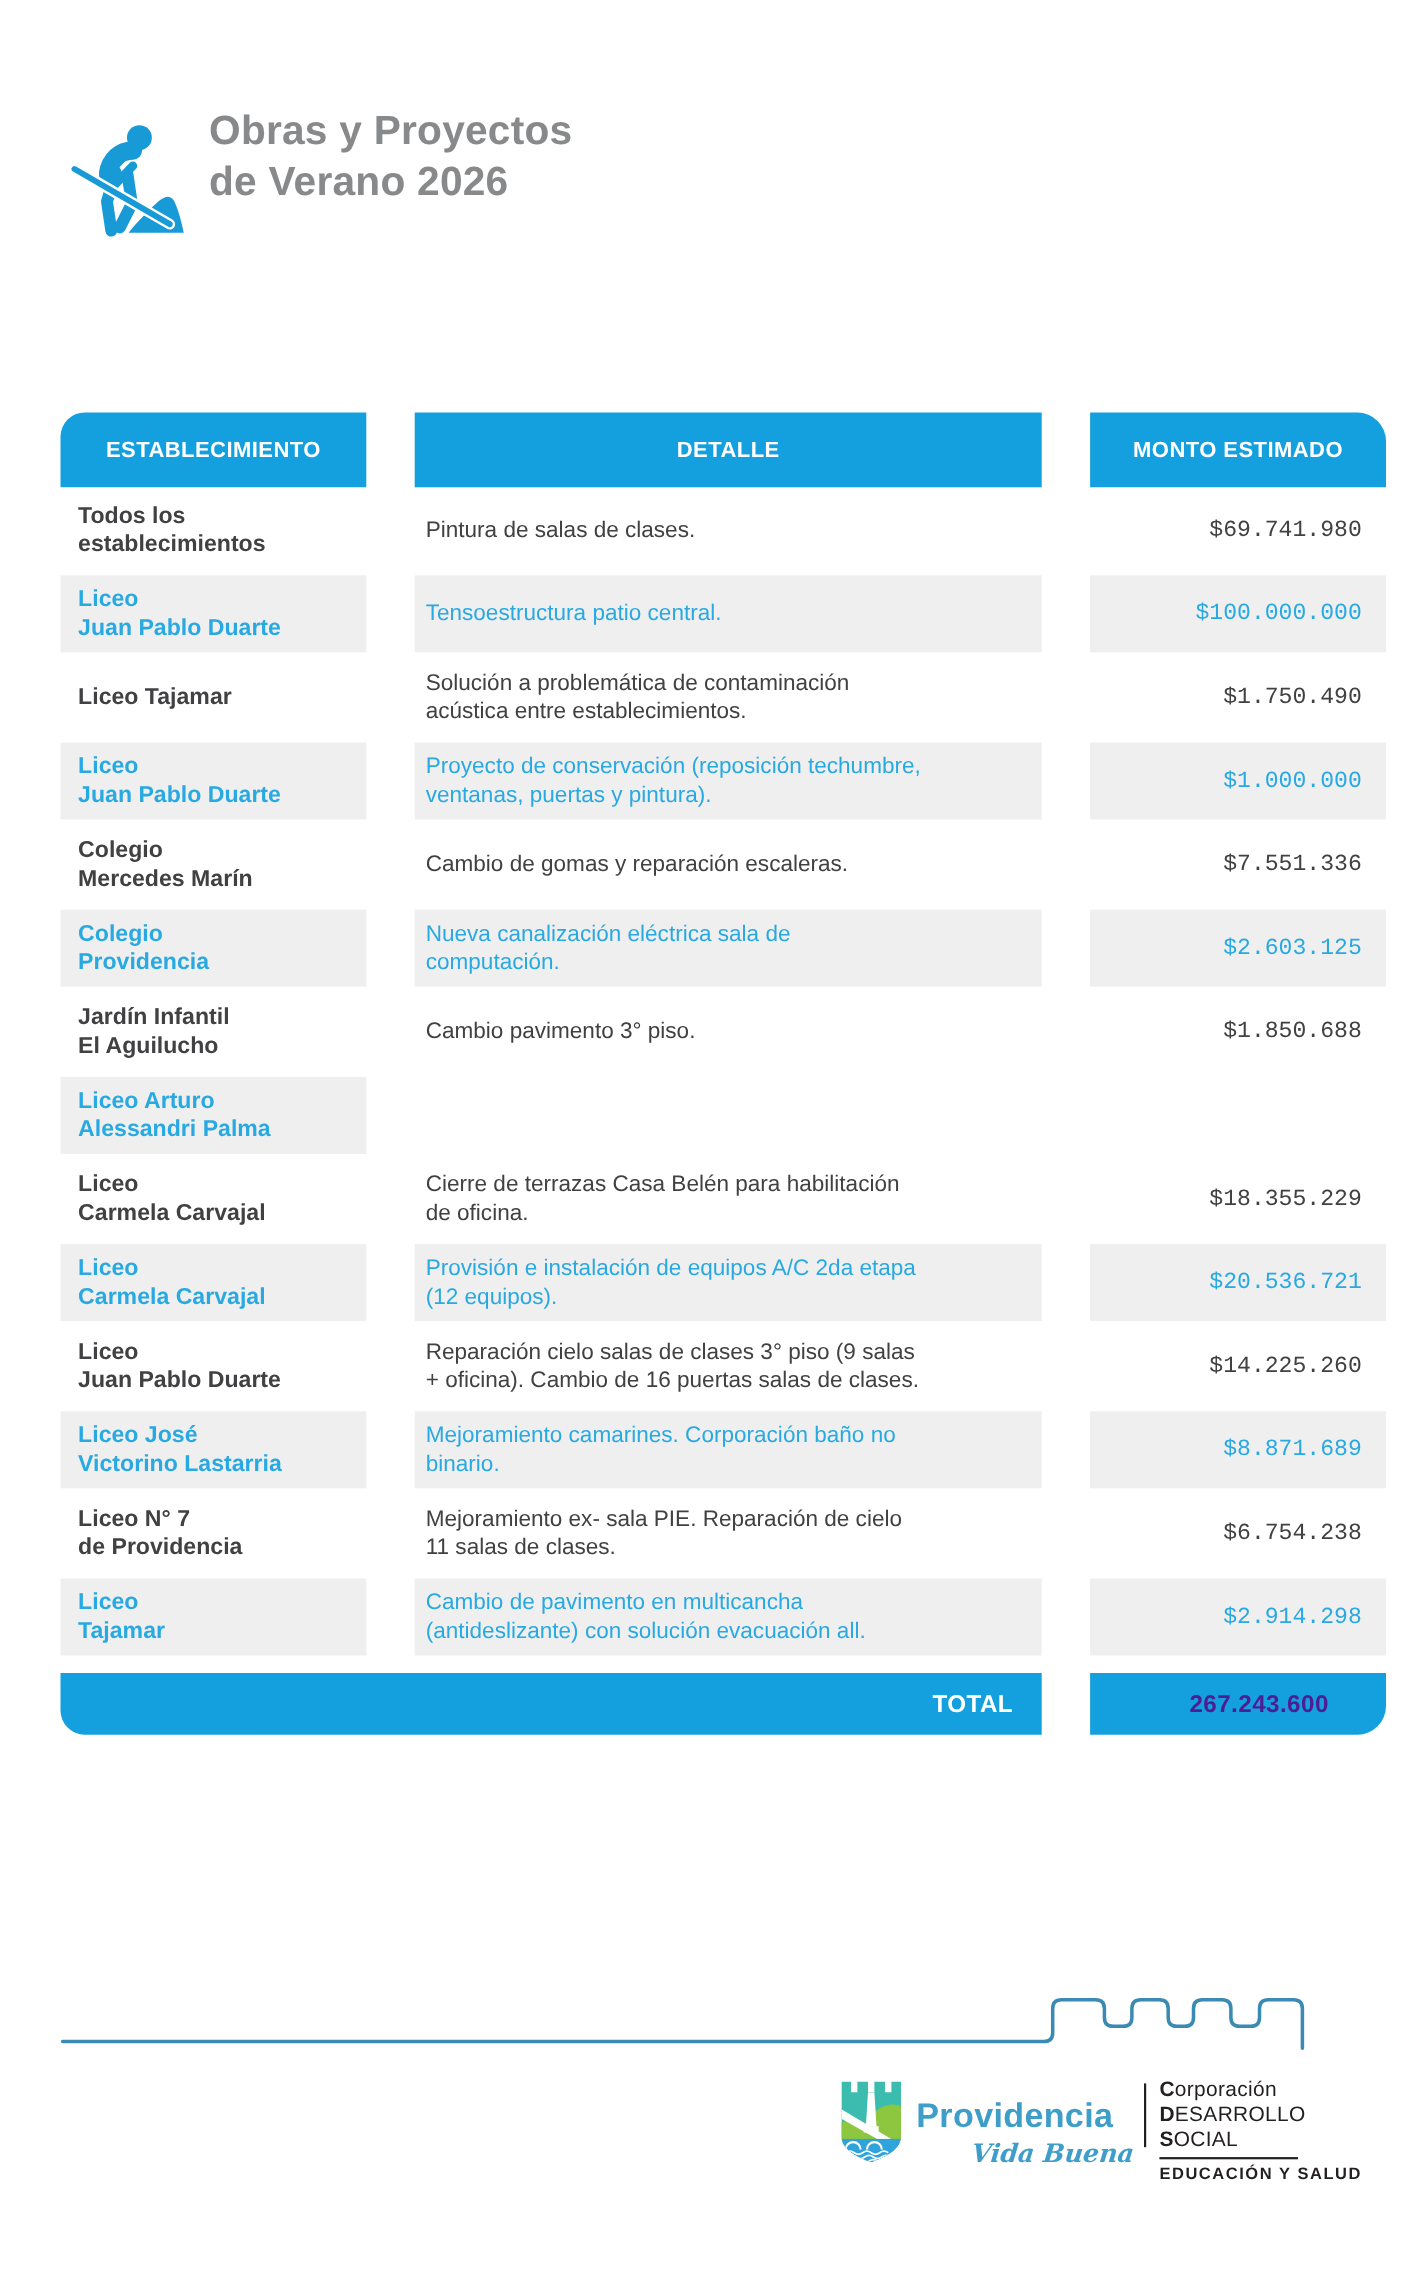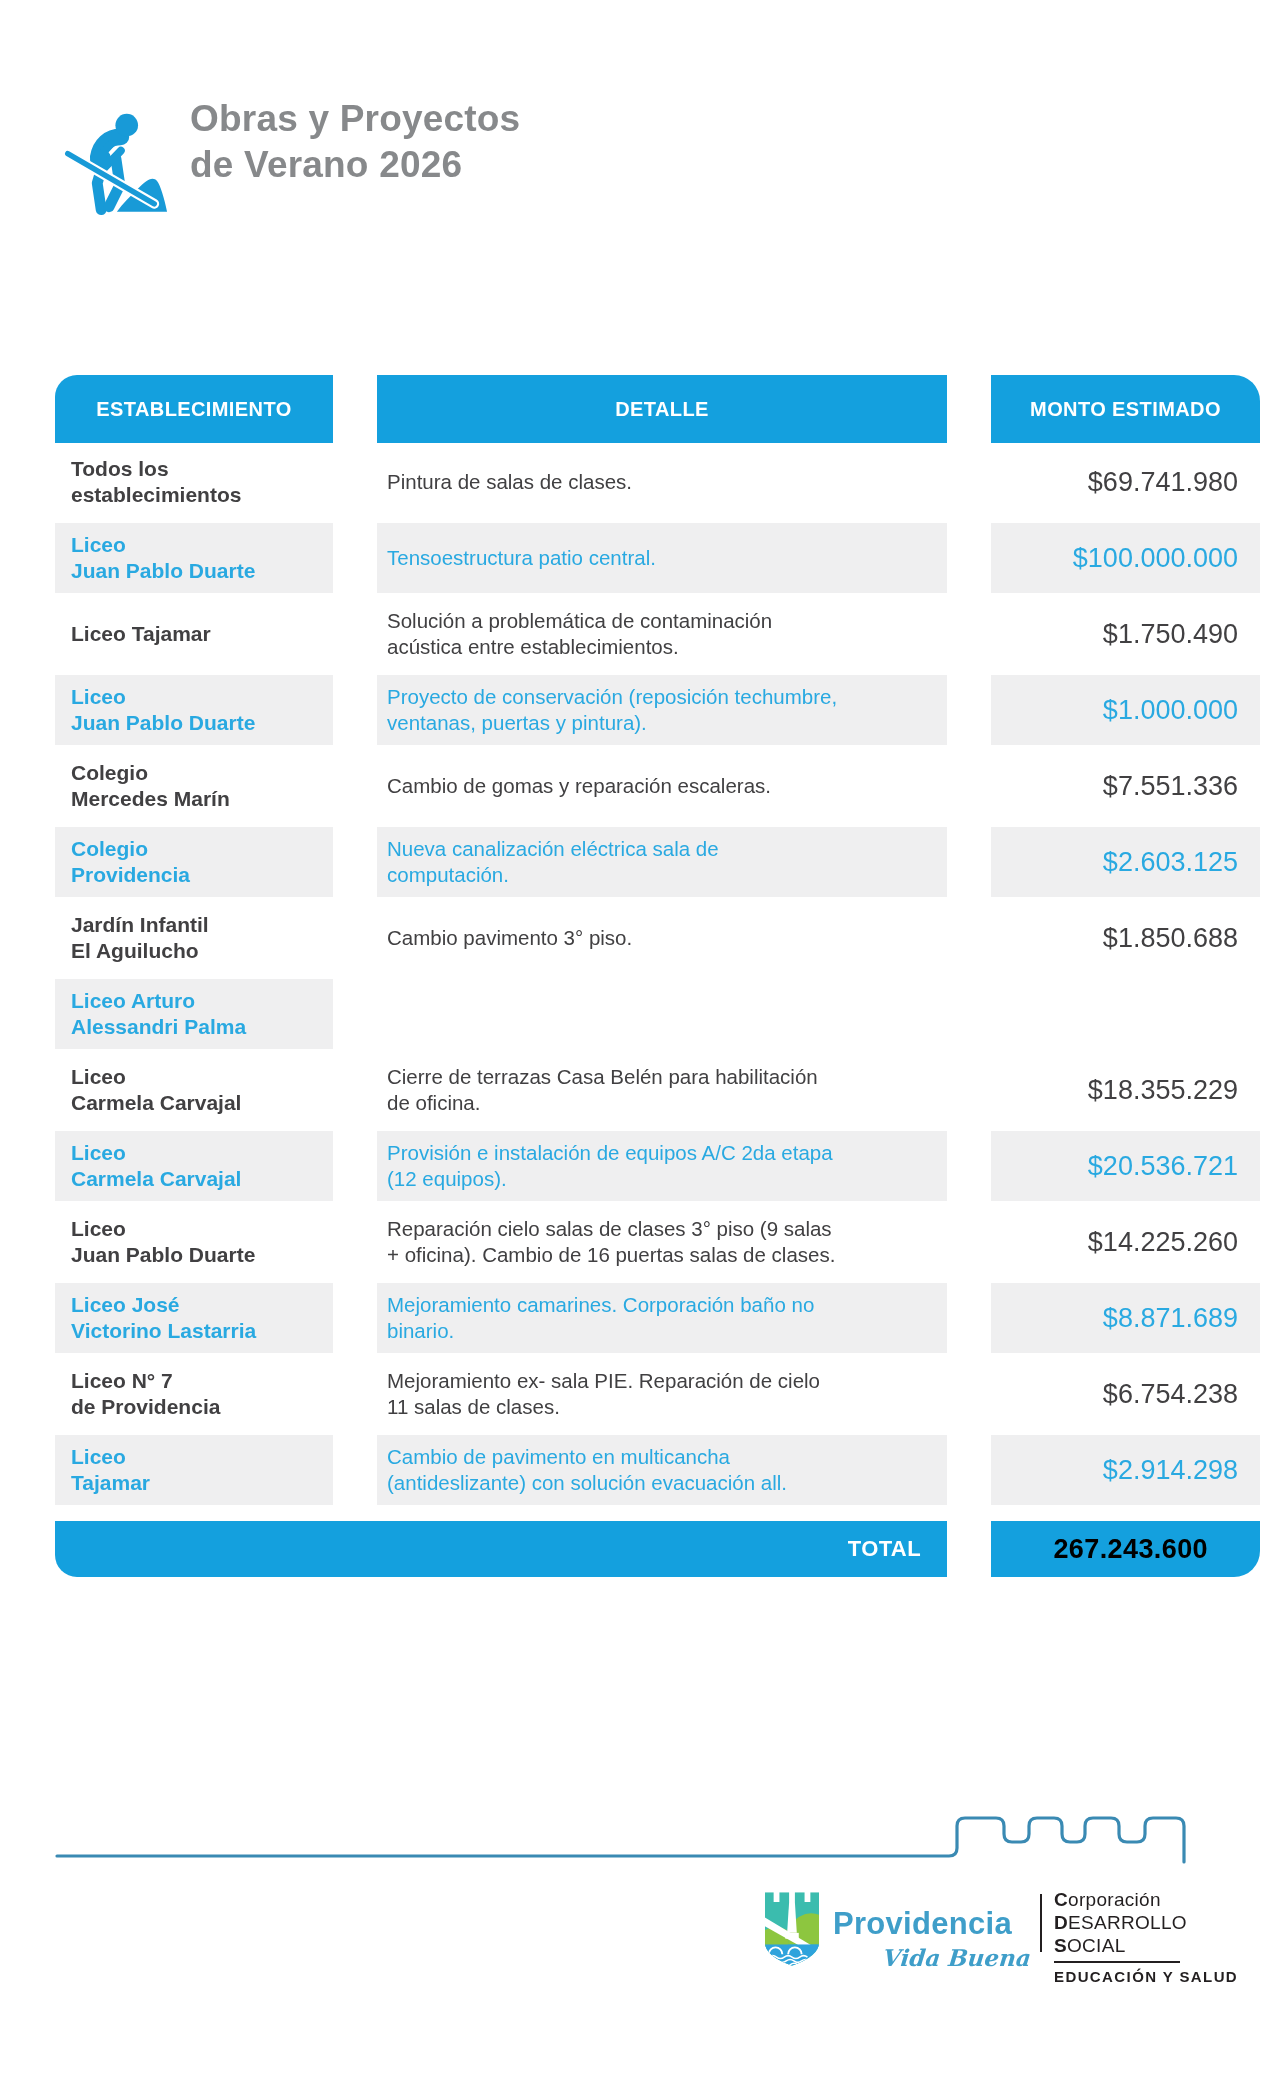--- a/index.html
+++ b/index.html
@@ -34,34 +34,34 @@
   }
   .thead .cell:first-child { border-top-left-radius:22px; }
   .thead .cell:last-child  { border-top-right-radius:26px; }
 
   .cell { display:flex; flex-direction:column; justify-content:center; }
   .body-row .cell { min-height:70px; padding:9px 12px; }
   .cell.name  { font-weight:bold; font-size:21px; line-height:26px;
                 white-space:pre-line; padding-left:16px; }
   .cell.detail{ font-size:20.5px; line-height:26px; white-space:pre-line;
                 padding-left:10px; }
-  .cell.money { font-size:27px; text-align:right; padding-right:22px; }
+  .cell.money { font-size:21px; text-align:right; padding-right:22px;font-family:Liberation Mono, monospace; }
 
   .body-row       .cell { color:#414042; background:transparent; }
   .body-row.alt   .cell { color:#29a9e1; background:#efeff0; }
 
   .total-row { margin-top:16px; }
   .total-row .merged {
     grid-column:1 / 3; background:#14a0de; color:#fff; font-weight:bold;
     font-size:22px; min-height:56px; display:flex; align-items:center;
     justify-content:flex-end; padding-right:26px; letter-spacing:0.4px;
     border-bottom-left-radius:22px;
   }
   .total-row .tval {
-    background:#14a0de; color:#000000; font-weight:bold; font-size:27px;
+    background:#14a0de; color:#4c1d95; font-weight:bold; font-size:22px;
     min-height:56px; display:flex; align-items:center; justify-content:flex-end;
     padding-right:52px; border-bottom-right-radius:26px; letter-spacing:0.4px;
   }
 
   
   .wave-line { position:absolute; left:0; top:1800px; }
 
   .brand { position:absolute; left:763px; top:1890px; display:flex; }
   .brand-words { margin-left:12px; width:198px; display:flex; flex-direction:column; }
   .brand-name { font-size:31px; font-weight:bold; color:#3f9ec9; letter-spacing:0.3px; margin-top:16px; }

